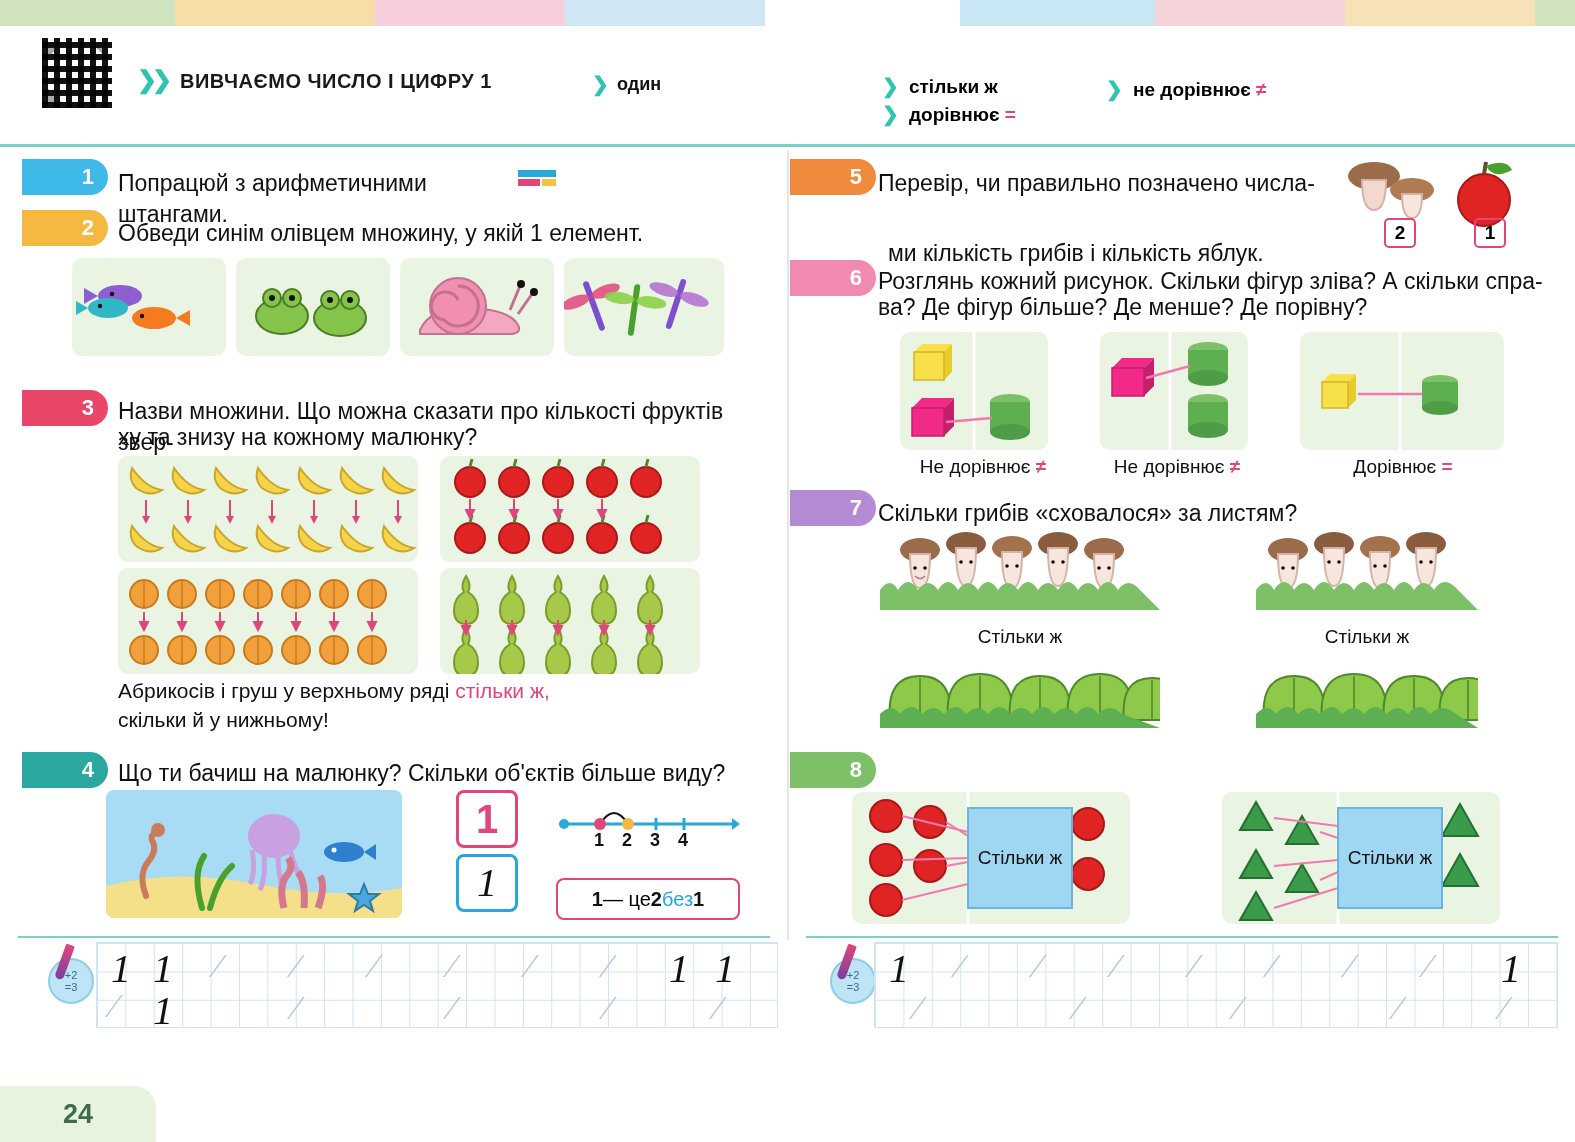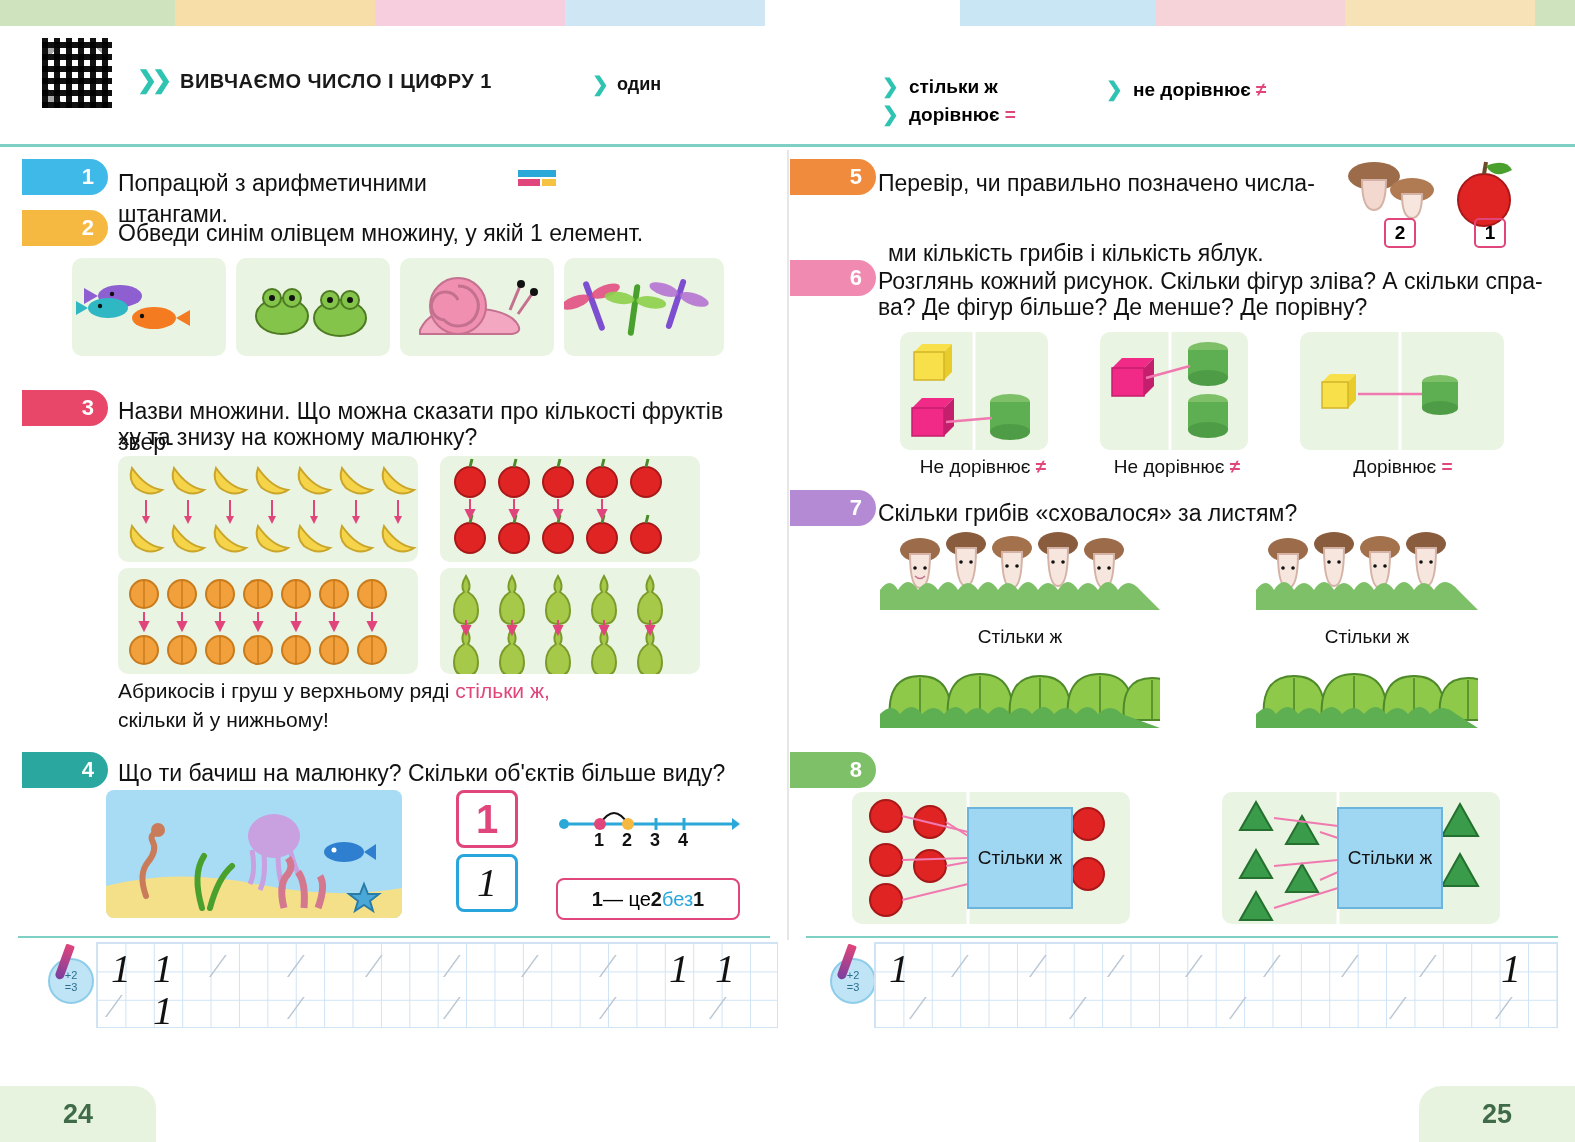--- a/index.html
+++ b/index.html
@@ -783,15 +783,14 @@
     <div class="hand1 light" style="left:550px;top:4px;font-size:34px;">⁄</div>
     <div class="hand1" style="left:626px;top:2px;">1</div>
     <div class="hand1 light" style="left:40px;top:46px;font-size:34px;">⁄</div>
     <div class="hand1 light" style="left:200px;top:46px;font-size:34px;">⁄</div>
     <div class="hand1 light" style="left:360px;top:46px;font-size:34px;">⁄</div>
     <div class="hand1 light" style="left:520px;top:46px;font-size:34px;">⁄</div>
     <div class="hand1 light" style="left:626px;top:46px;font-size:34px;">⁄</div>
   </div>
 
   <div class="pagenum left">24</div>
-  <div class="pagenum right">25</div>
 
 </div>
 
 </body></html>

